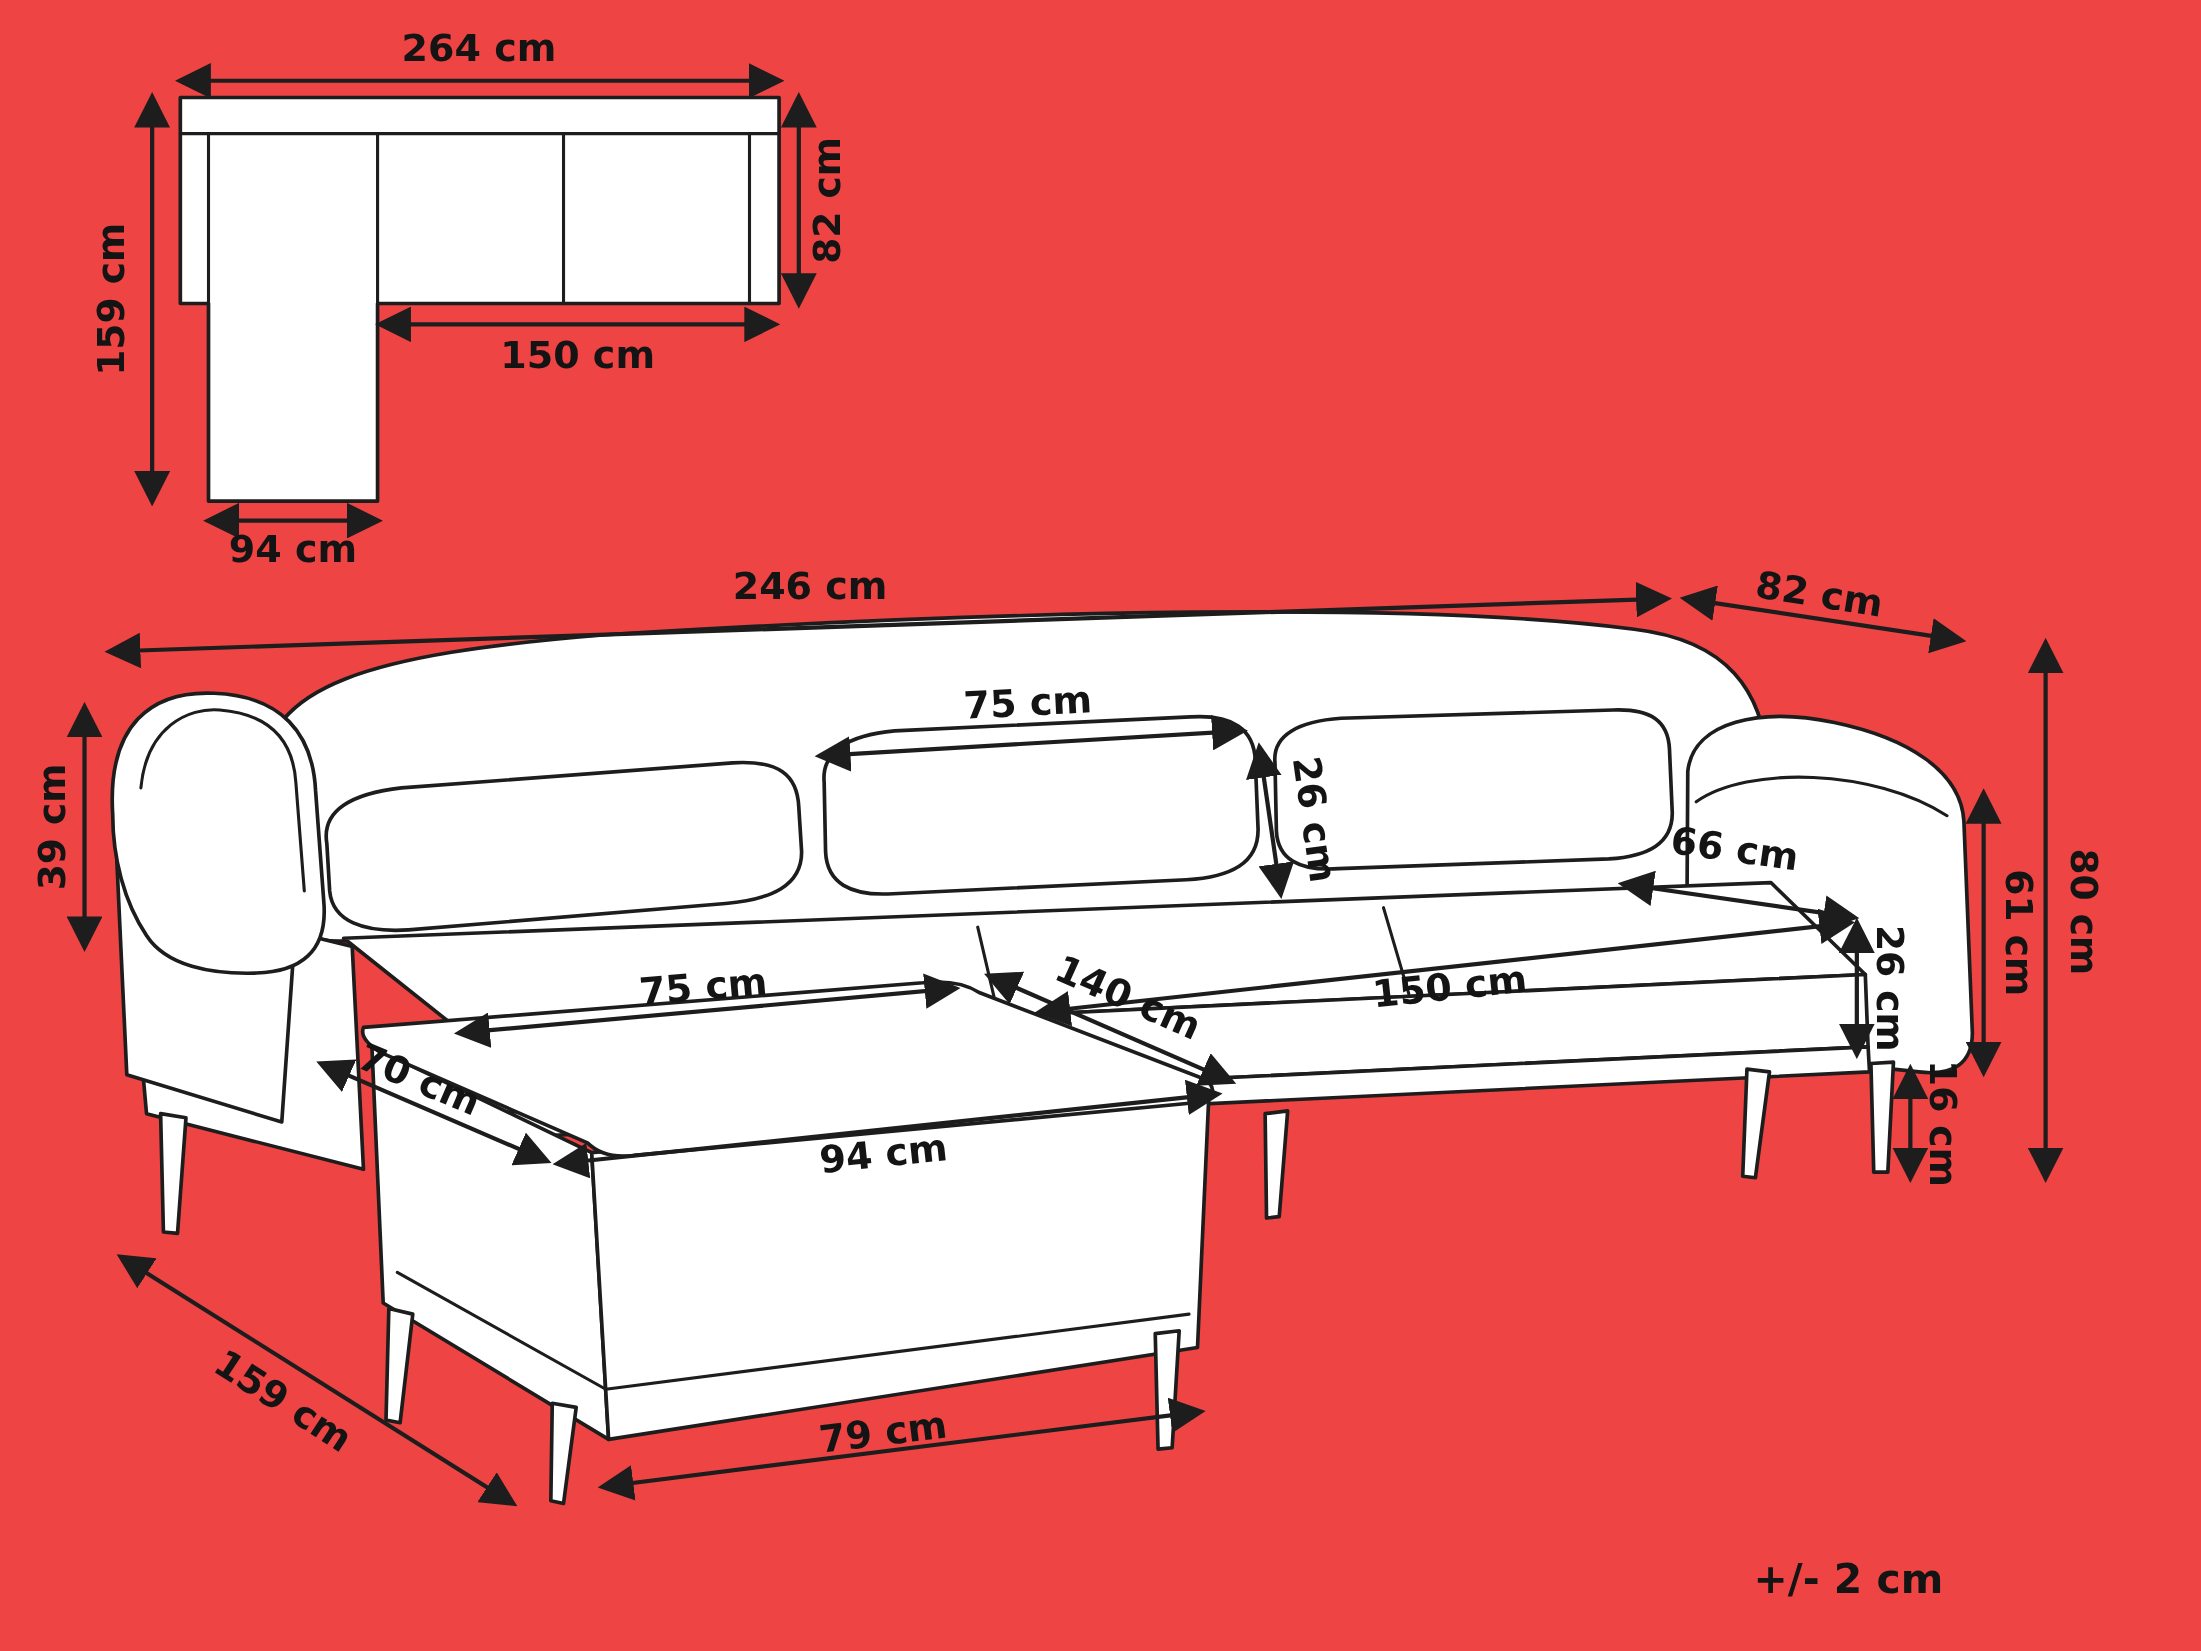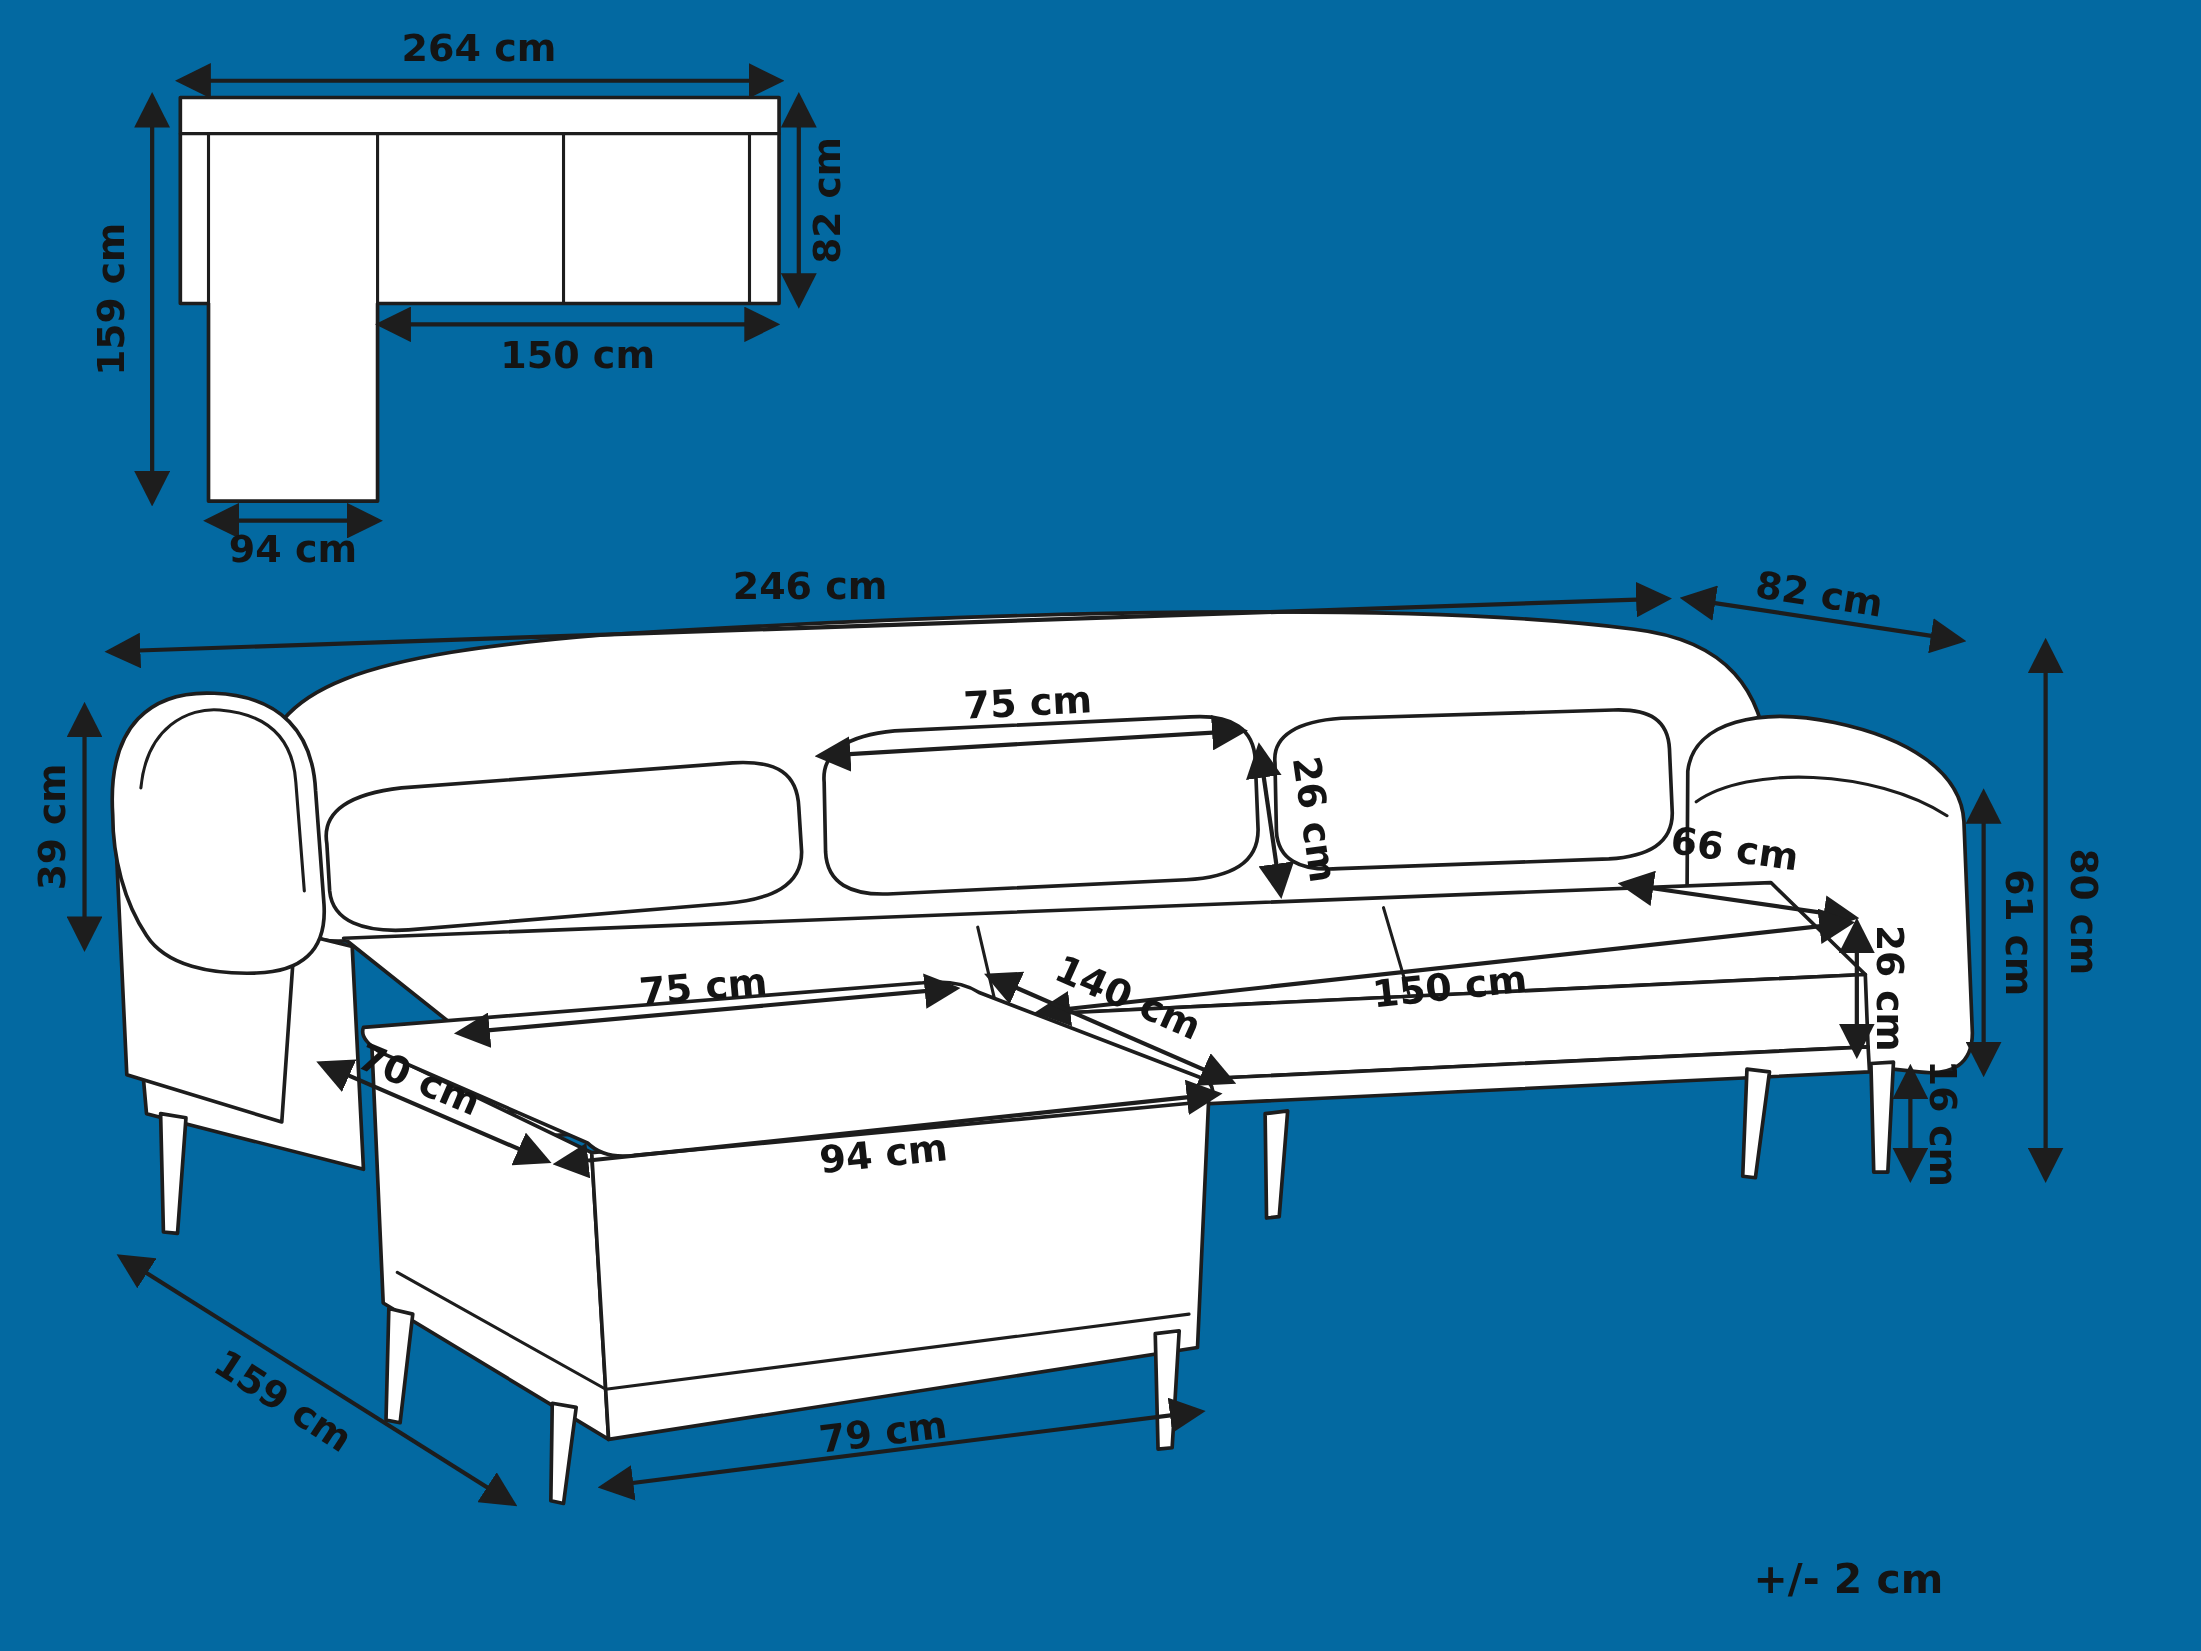--- a/index.html
+++ b/index.html
@@ -1,17 +1,17 @@
 <!DOCTYPE html>
 <html style="font-size:13.8px"><head>
 <meta charset="utf-8">
 <title>Diagram</title>
 <style>
   html,body{margin:0;padding:0;background:#ffffff;}
-  .stage{width:2202px;height:1651px;background:#0369a1;overflow:hidden;}
+  .stage{width:2202px;height:1651px;background:#ef4444;overflow:hidden;}
   svg{display:block;}
   .outline{fill:#ffffff;stroke:#1d1d1d;stroke-width:2.6;stroke-linejoin:round;stroke-linecap:round;}
   .seam{fill:none;stroke:#1d1d1d;stroke-width:2.2;stroke-linecap:round;}
   .dim{fill:none;stroke:#1d1d1d;stroke-width:3;}
   .lbl{font-family:"DejaVu Sans", sans-serif;font-weight:bold;font-size:27px;fill:#141414;text-anchor:middle;}
   .lbl-big{font-size:29px;}
 </style>
 </head>
 <body>
 

